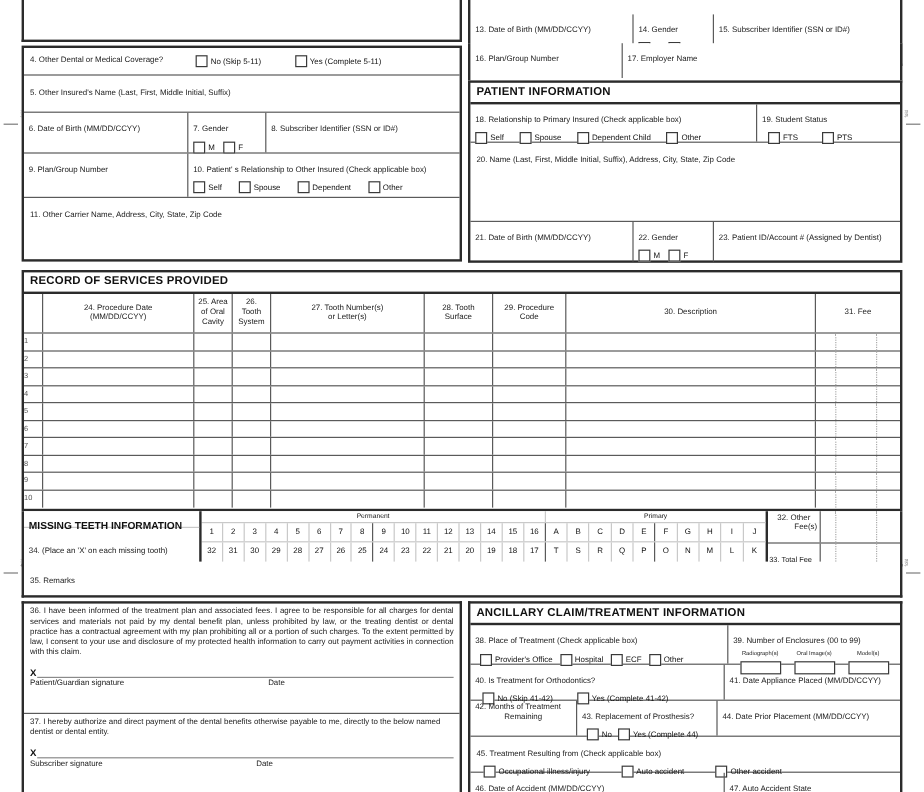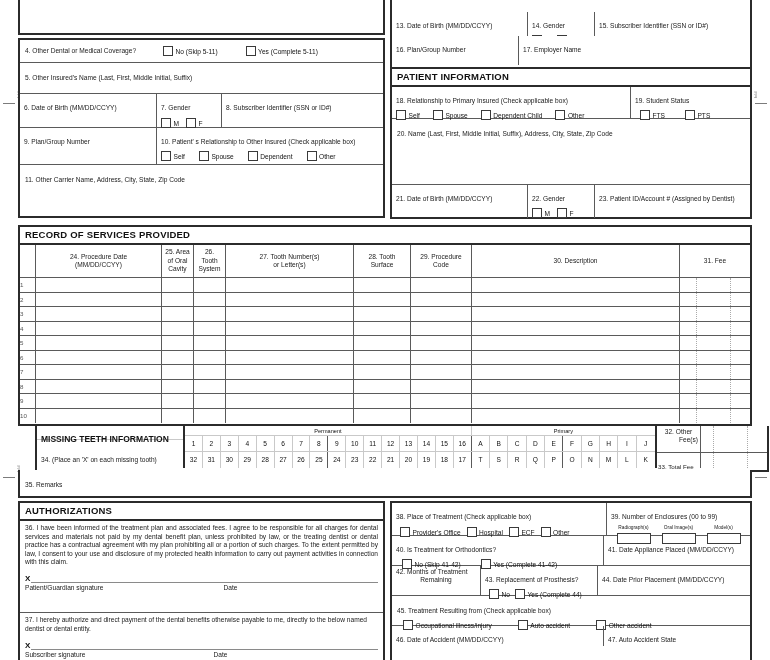--- a/index.html
+++ b/index.html
@@ -460,21 +460,21 @@
             <span>F</span>
           </span>
         </div>
       </div>
       <div class="cell" style="width:155px;">
         <span class="lbl">23. Patient ID/Account # (Assigned by Dentist)</span>
       </div>
     </div>
   </div>
 
-  <div class="blk" style="left:35px;top:426px;width:734px;height:46px;border-top:none;">
+  <div class="blk" style="left:18px;top:426px;width:734px;height:46px;border-top:none;">
     <div class="row" style="height:42px;">
 
       <div class="cell" style="width:148px;padding:0;border-right:2px solid #2b2b2b;">
         <div style="height:14px;padding:2px 4px 0 4px;border-bottom:1px solid #c9c9c9;">
           <span style="font-size:8.5px;font-weight:bold;">MISSING TEETH INFORMATION</span>
         </div>
         <div style="height:27px;padding:8px 4px 0 4px;">
           <span class="lbl">34. (Place an 'X' on each missing tooth)</span>
         </div>
       </div>
@@ -571,21 +571,20 @@
   </div>
 
   <div class="blk" style="left:18px;top:470px;width:734px;height:28px;border-top:none;">
     <div style="padding:3px 5px;">
       <span class="lbl">35. Remarks</span>
     </div>
   </div>
 
   <div class="blk" style="left:18px;top:501px;width:367px;height:159px;border-bottom:none;">
 
-    <div class="sechdr">AUTHORIZATIONS</div>
 
     <div class="hr" style="height:92px;padding:3px 5px 0 5px;">
       <div class="lbl wrap" style="line-height:8.6px;text-align:justify;">36. I have been informed of the treatment plan and associated fees. I agree to be responsible for all charges for dental services and materials not paid by my dental benefit plan, unless prohibited by law, or the treating dentist or dental practice has a contractual agreement with my plan prohibiting all or a portion of such charges. To the extent permitted by law, I consent to your use and disclosure of my protected health information to carry out payment activities in connection with this claim.</div>
       <div style="display:flex;align-items:flex-end;margin-top:7px;">
         <span class="xmark">X</span>
         <span style="flex:1;border-bottom:1px solid #8a8a8a;height:9px;margin-left:1px;"></span>
       </div>
       <div style="display:flex;margin-top:1px;">
         <span class="lbl">Patient/Guardian signature</span>
         <span class="lbl" style="margin-left:120px;">Date</span>
@@ -600,20 +599,21 @@
       </div>
       <div style="display:flex;margin-top:1px;">
         <span class="lbl">Subscriber signature</span>
         <span class="lbl" style="margin-left:128px;">Date</span>
       </div>
     </div>
   </div>
 
   <div class="blk" style="left:390px;top:501px;width:362px;height:159px;border-bottom:none;">
 
+    <div class="sechdr">ANCILLARY CLAIM/TREATMENT INFORMATION</div>
 
     <div class="row hr" style="height:33px;">
       <div class="cell" style="width:215px;">
         <span class="lbl">38. Place of Treatment (Check applicable box)</span>
         <div class="cbrow" style="margin-top:4px;">
           <span class="cbopt" style="margin-left:4px;">
             <span class="cb"></span>
             <span>Provider's Office</span>
           </span>
           <span class="cbopt" style="margin-left:6px;">

